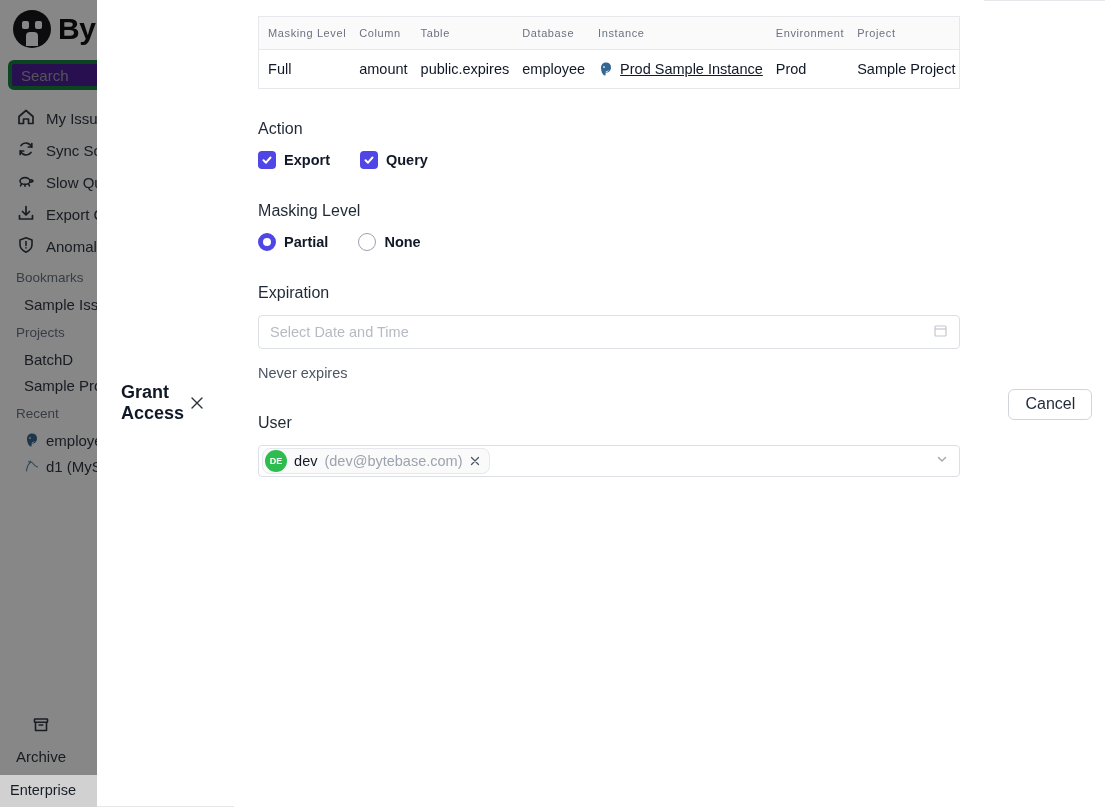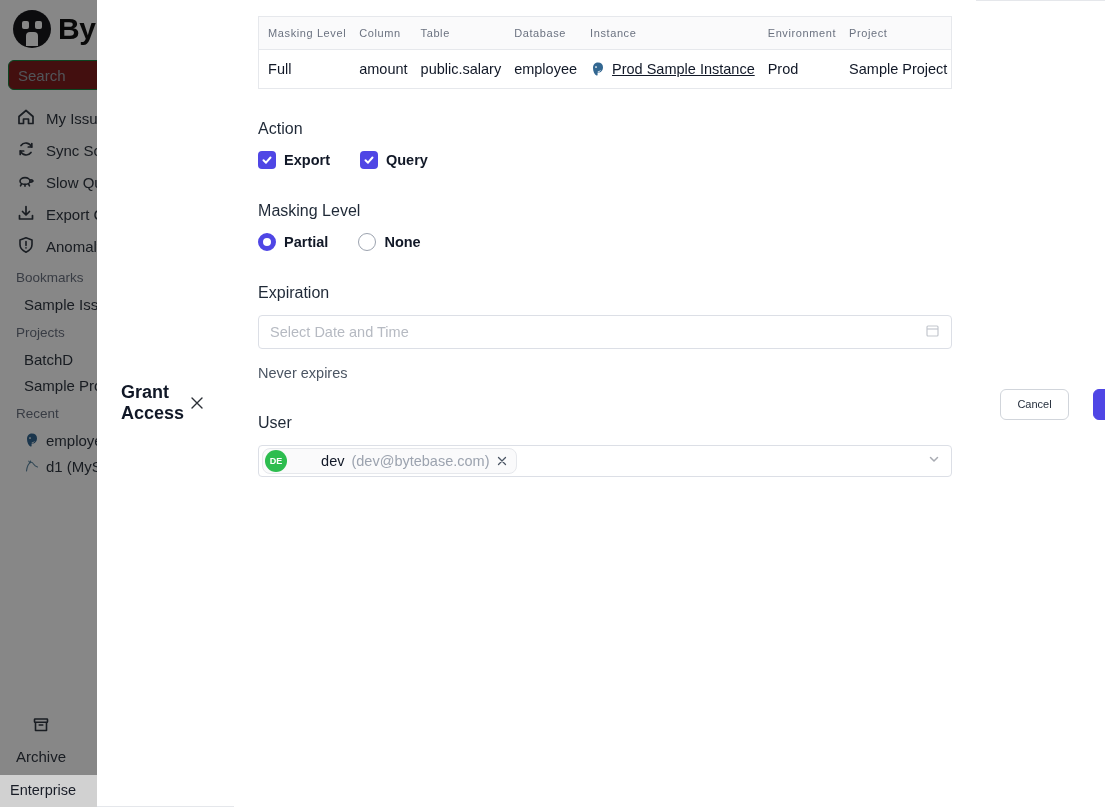--- a/index.html
+++ b/index.html
@@ -9,21 +9,21 @@
 
   
   .sidebar { position:relative; width:97px; flex:0 0 97px; background:#fff; overflow:hidden; }
   .sidebar-inner { width:230px; }
   .logo-row { display:flex; align-items:center; gap:7px; padding:10px 0 6px 13px; }
   .logo-mark { position:relative; width:38px; height:38px; border-radius:50%; background:#17171b; flex:0 0 38px; }
   .logo-mark .eye { position:absolute; top:11px; width:7px; height:8px; border-radius:2px; background:#fff; }
   .logo-mark .eye.l { left:9px; } .logo-mark .eye.r { right:9px; }
   .logo-mark .mouth { position:absolute; left:13px; top:22px; width:12px; height:14px; border-radius:4px 4px 0 0; background:#fff; }
   .logo-text { font-size:30px; font-weight:700; color:#111; letter-spacing:-0.5px; }
-  .search-box { margin:6px 8px 12px 8px; width:150px; height:30px; border:1px solid #15803d; border-radius:6px; display:flex; align-items:center; padding-left:9px; font-size:15px; color:#9aa0a8; background:#7f1d1d; }
+  .search-box { margin:6px 8px 12px 8px; width:150px; height:30px; border:4px solid #15803d; border-radius:6px; display:flex; align-items:center; padding-left:9px; font-size:15px; color:#9aa0a8; background:#4c1d95; }
   .nav-item { display:flex; align-items:center; gap:10px; height:32px; padding-left:16px; font-size:15px; color:#303741; cursor:pointer; }
   .nav-item svg { flex:0 0 20px; }
   .side-section { padding-left:16px; font-size:13.5px; color:#6b7280; height:27px; display:flex; align-items:center; margin-top:2px; }
   .side-sub { padding-left:24px; font-size:15px; color:#303741; height:26px; display:flex; align-items:center; gap:6px; cursor:pointer; }
   .side-sub svg { flex:0 0 16px; }
   .archive-row { position:absolute; left:16px; bottom:42px; display:flex; align-items:center; gap:10px; font-size:15px; color:#303741;flex-direction:column; }
   .plan-row { position:absolute; left:0; bottom:0; width:100%; height:34px; display:flex; align-items:center; padding-left:10px; font-size:14.5px; color:#1f2430; background:#fff; }
   .dim-main { position:absolute; left:0; top:0; width:100%; height:775px; background:rgba(0,0,0,0.47); z-index:5; }
   .dim-foot { position:absolute; left:0; top:775px; width:100%; height:32px; background:rgba(0,0,0,0.18); z-index:5; }
 
@@ -46,26 +46,26 @@
   .radio-on { width:18px; height:18px; border-radius:50%; border:5px solid var(--accent); background:#fff; }
   .radio-off { width:18px; height:18px; border-radius:50%; border:1px solid #9ca3af; background:#fff; }
 
   .date-input { margin-top:13px; height:34px; border:1px solid #dcdfe6; border-radius:4px; display:flex; align-items:center; justify-content:space-between; padding:0 11px; cursor:text; }
   .date-placeholder { font-size:14.5px; color:#b6bac2;text-align:right; }
   .hint-text { margin-top:16px; font-size:14.5px; color:#4b5563; }
 
   .user-select { margin-top:13px; height:32px; border:1px solid #dcdfe6; border-radius:4px; display:flex; align-items:center; justify-content:space-between; padding:0 10px 0 3px; cursor:pointer; }
   .user-tag { display:inline-flex; align-items:center; gap:7px; height:26px; padding:0 8px 0 2px; background:#fafafb; border:1px solid #e6e8ec; border-radius:8px; }
   .avatar { width:22px; height:22px; border-radius:50%; background:var(--green); color:#fff; font-size:9px; font-weight:700; display:flex; align-items:center; justify-content:center; }
-  .user-name { font-size:14.5px; font-weight:500; color:#111827;margin-left:27px; }
+  .user-name { font-size:14.5px; font-weight:500; color:#111827; }
   .user-email { font-size:14.5px; color:#9ca3af; }
   .tag-remove { display:flex; align-items:center; cursor:pointer; }
 
   .modal-footer { flex:0 0 66px; border-top:1px solid #e5e7eb; display:flex; align-items:center; justify-content:flex-end; gap:24px; padding:0 24px; }
-  .btn { font-family:inherit; font-size:11px; border-radius:6px; height:31px; cursor:pointer; }
+  .btn { font-family:inherit; font-size:16px; border-radius:6px; height:31px; cursor:pointer; }
   .btn-cancel { background:#fff; border:1px solid #d1d5db; color:#1f2937; padding:0 16px; font-weight:400; }
   .btn-confirm { background:var(--accent); border:1px solid var(--accent); color:#fff; padding:0 14px; font-weight:700; }
 
   .pg-icon, .my-icon { display:inline-flex; }
 </style>
 </head>
 <body>
 
 <div class="app" style="--accent:#4f46e5; --green:#2dbd4f;">
 
@@ -201,21 +201,21 @@
             <th>Database</th>
             <th>Instance</th>
             <th>Environment</th>
             <th>Project</th>
           </tr>
         </thead>
         <tbody>
           <tr>
             <td>Full</td>
             <td>amount</td>
-            <td>public.salary</td>
+            <td>public.expires</td>
             <td>employee</td>
             <td>
               <span class="cell-flex">
                 <span class="pg-icon">
                     <svg width="16" height="16" viewBox="0 0 16 16">
                       <path d="M8 1.5 C4.5 1.5 3 4 3 7 C3 10.5 4.5 13.5 6.5 14.5 C7.2 14.8 7.8 14.2 7.6 13.2 C7.5 12.5 7.5 11.8 7.8 11.5 C10.8 11.8 13 9.5 13 6.2 C13 3.2 11 1.5 8 1.5 Z" fill="#336791"></path>
                       <path d="M6 5.2 a0.8 0.8 0 1 0 0.01 0" fill="#fff"></path>
                       <path d="M10.5 9.5 q-1.5 1.6 -2.7 1.2" stroke="#fff" stroke-width="0.8" fill="none"></path>
                     </svg>
                   </span>

